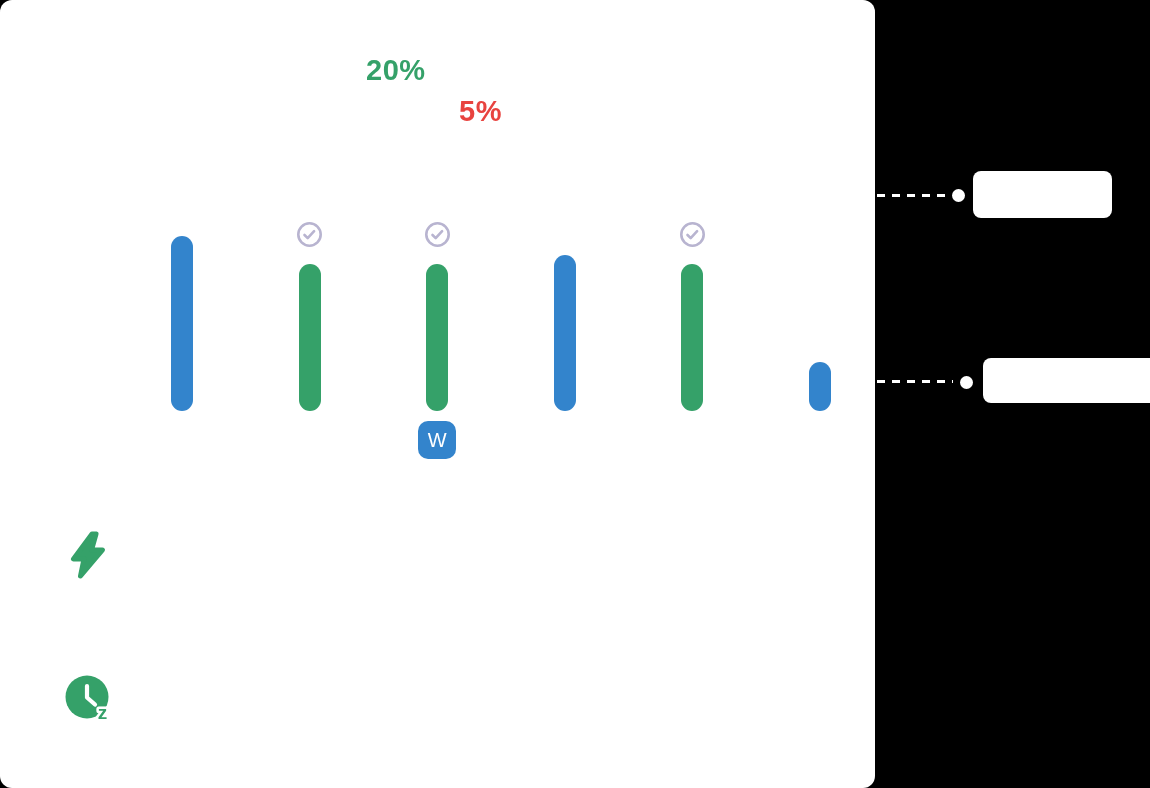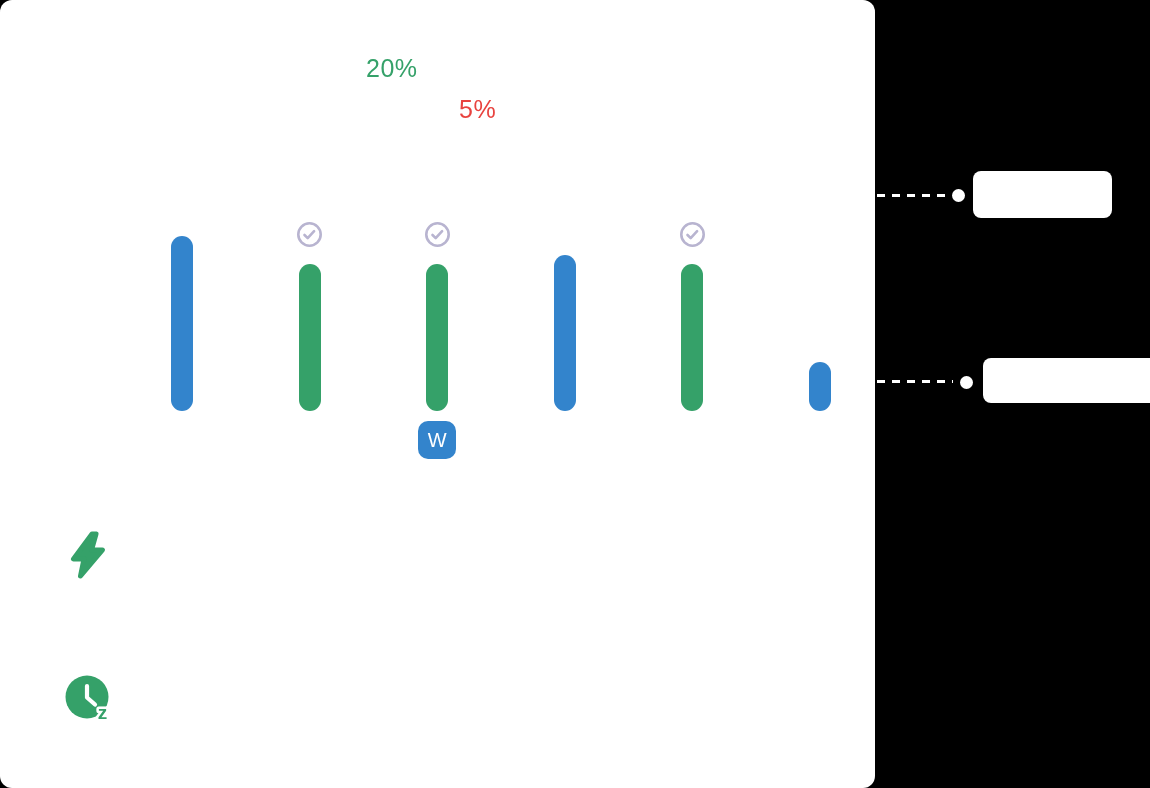--- a/index.html
+++ b/index.html
@@ -13,22 +13,22 @@
   .card {
     position: absolute;
     left: 0; top: 0;
     width: 875px; height: 788px;
     background: #ffffff;
     border-radius: 12px;
   }
   
   .stat {
     position: absolute;
-    font-size: 25px;
-    font-weight: 400;
+    font-size: 29px;
+    font-weight: 700;
     letter-spacing: 0.5px;
   }
   .stat-green { left: 366px; top: 54px; color: #35a169; }
   .stat-red   { left: 459px; top: 95px; color: #e8433f; }
   
   .chart {
     position: absolute;
     left: 171px; top: 221px;
     width: 660px; height: 190px;
     display: flex;

